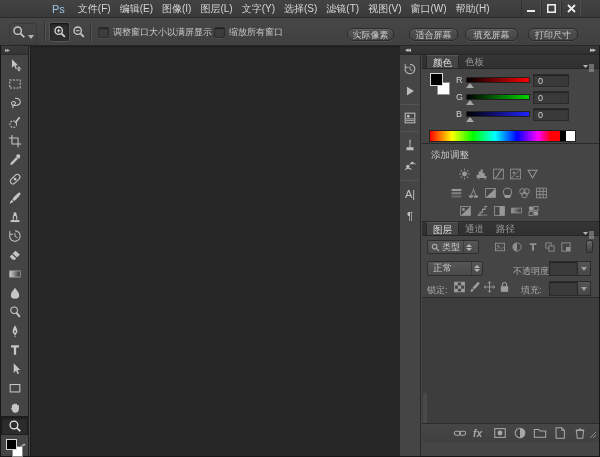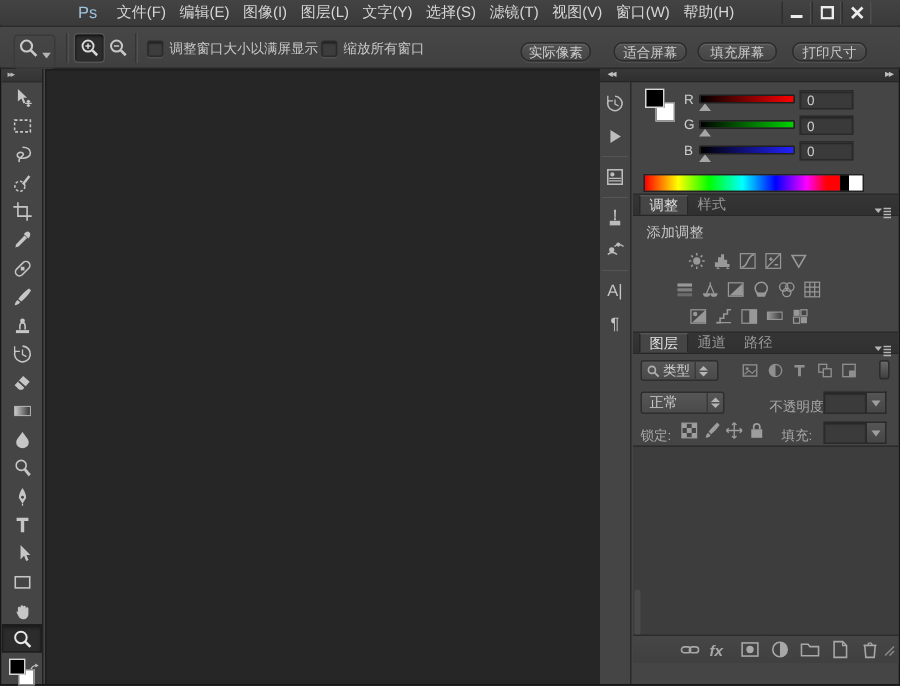--- a/index.html
+++ b/index.html
@@ -406,20 +406,30 @@
       <div class="dock-icon">
         <span class="dock-glyph">A|</span>
       </div>
       <div class="dock-icon">
         <span class="dock-glyph">¶</span>
       </div>
     </div>
 
   <div id="panels">
 
+    <div class="tabbar">
+      <div class="tab active">颜色</div>
+      <div class="tab">色板</div>
+      <span class="panel-menu">
+        <svg width="11" height="8" viewBox="0 0 11 8">
+            <path d="M0 1 L5 1 L2.5 4 Z" fill="#b5b5b5"></path>
+            <path d="M6 1h5 M6 3h5 M6 5h5 M6 7h5" stroke="#b5b5b5" stroke-width="0.9"></path>
+          </svg>
+      </span>
+    </div>
     <div id="color-panel">
       <div id="color-swatches">
         <div id="color-fg"></div>
         <div id="color-bg"></div>
       </div>
       <div id="color-sliders">
           <div class="slider-row" style="top: 4px;">
             <span class="chan-label">R</span>
             <div class="slider-track" style="background:linear-gradient(to right,#000,#ff0000);">
               <div class="slider-thumb"></div>
@@ -441,30 +451,20 @@
             <div class="chan-value">0</div>
           </div>
         </div>
       <div id="spectrum">
         <div class="ramp"></div>
         <div class="blk"></div>
         <div class="wht"></div>
       </div>
     </div>
 
-    <div class="tabbar">
-      <div class="tab active">调整</div>
-      <div class="tab">样式</div>
-      <span class="panel-menu">
-        <svg width="11" height="8" viewBox="0 0 11 8">
-            <path d="M0 1 L5 1 L2.5 4 Z" fill="#b5b5b5"></path>
-            <path d="M6 1h5 M6 3h5 M6 5h5 M6 7h5" stroke="#b5b5b5" stroke-width="0.9"></path>
-          </svg>
-      </span>
-    </div>
     <div id="adj-panel">
       <div id="add-adjust-label">添加调整</div>
       <div class="adj-row" id="adj-row-0" style="left:36px; top:23px;">
           <div class="adj-icon">
             <svg width="14" height="14" viewBox="0 0 16 16" fill="none" stroke="currentColor" stroke-width="1.2">
               <circle cx="8" cy="8" r="3" fill="currentColor" stroke="none"></circle>
               <path d="M8 1.5 v2 M8 12.5 v2 M1.5 8 h2 M12.5 8 h2 M3.4 3.4 l1.4 1.4 M11.2 11.2 l1.4 1.4 M12.6 3.4 l-1.4 1.4 M4.8 11.2 l-1.4 1.4" stroke-width="1.3"></path>
             </svg>
           </div>
           <div class="adj-icon">

